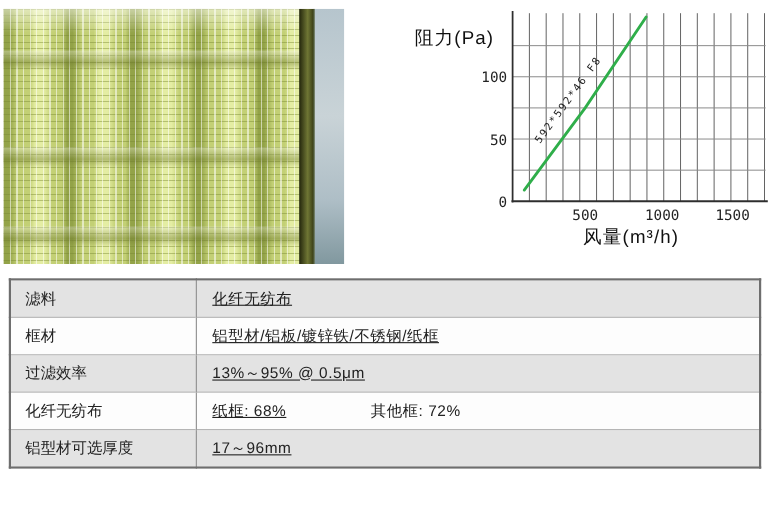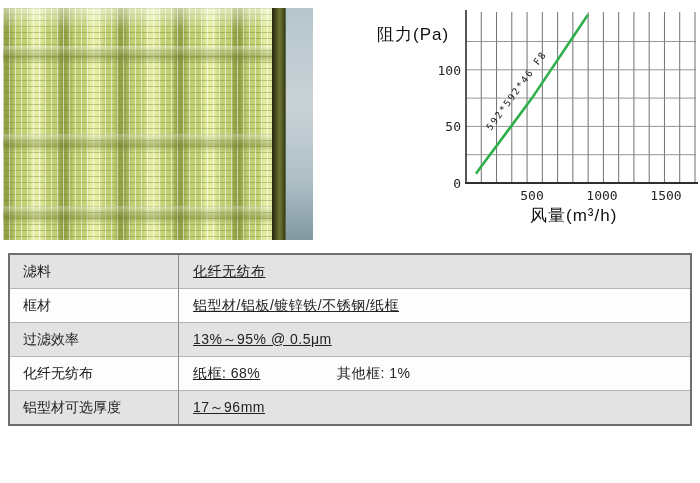--- a/index.html
+++ b/index.html
@@ -113,21 +113,21 @@
     <tr>
       <td class="k">框材</td>
       <td class="v"><span class="v-main">铝型材/铝板/镀锌铁/不锈钢/纸框</span><span></span></td>
     </tr>
     <tr>
       <td class="k">过滤效率</td>
       <td class="v"><span class="v-main">13%～95% @ 0.5μm</span><span></span></td>
     </tr>
     <tr>
       <td class="k">化纤无纺布</td>
-      <td class="v"><span class="v-main">纸框: 68%</span><span>其他框: 1%</span></td>
+      <td class="v"><span class="v-main">纸框: 68%</span><span>其他框: 72%</span></td>
     </tr>
     <tr>
       <td class="k">铝型材可选厚度</td>
       <td class="v"><span class="v-main">17～96mm</span><span></span></td>
     </tr>
   </tbody>
     </table>
 
 </div>
 

